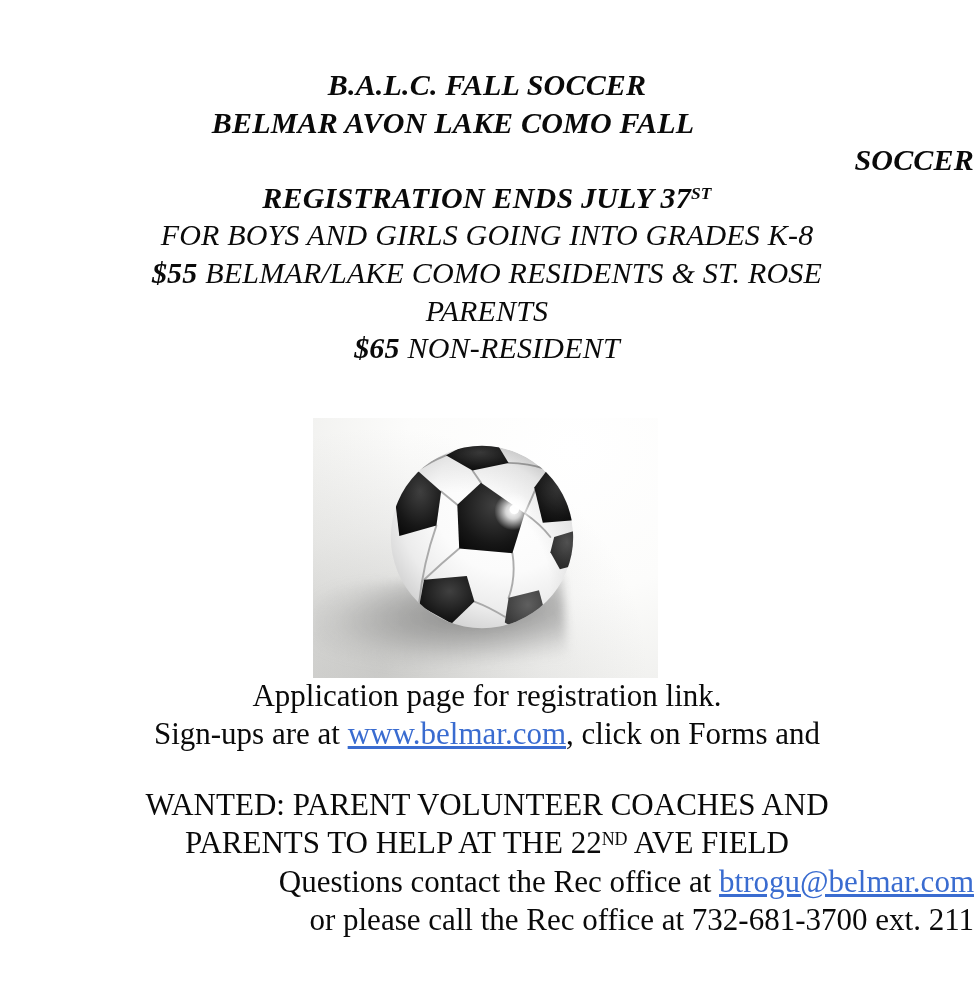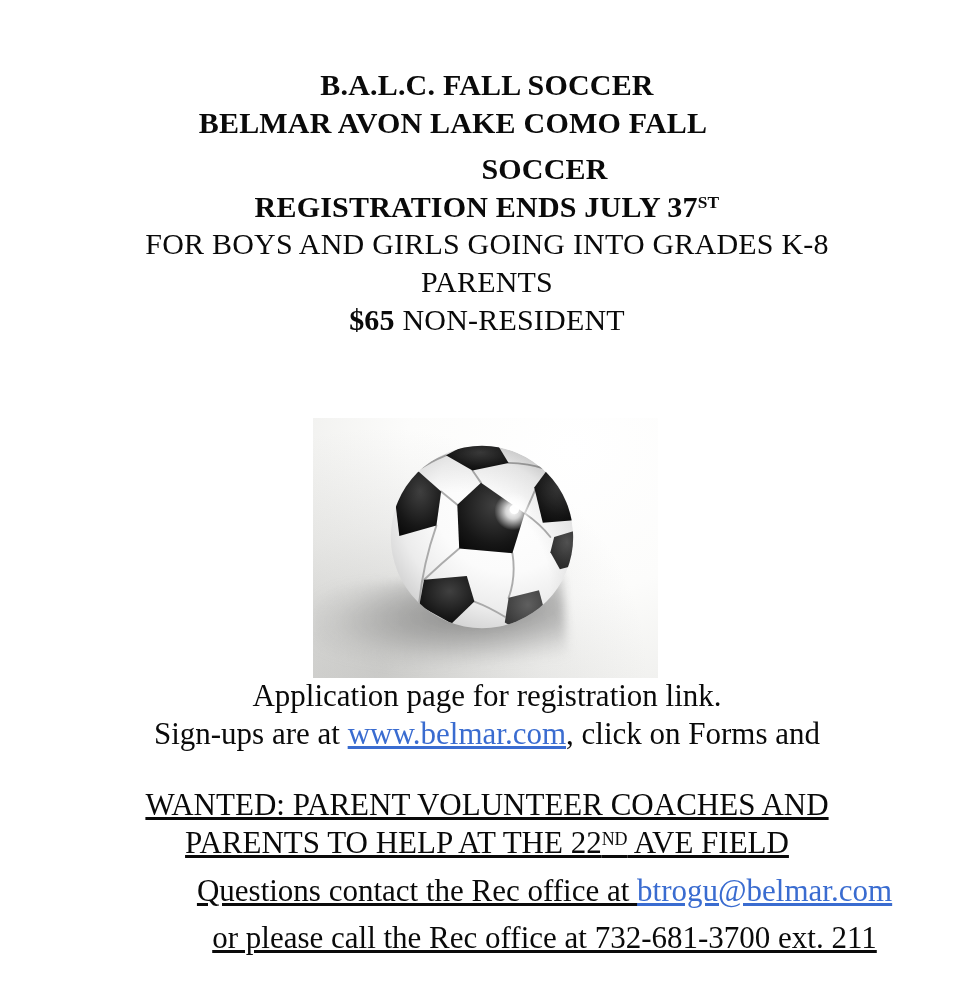--- a/index.html
+++ b/index.html
@@ -11,26 +11,27 @@
     position: relative;
     overflow: hidden;
   }
   .page { position: absolute; left: 0; top: 0; width: 974px; height: 1000px; }
 
   
   .header {
     position: absolute; top: 66px; left: 0; width: 974px;
     font-size: 30px; line-height: 37.6px;
     letter-spacing: 0.2px;
+    font-style: italic;
   }
   .line { white-space: nowrap; }
   .bold { font-weight: bold; }
   .center { text-align: center; }
   .shift-left { transform: translateX(-34px); }
-  .left-indent { text-align: center; padding-left: 115px; margin-top: 9px; }
+  .left-indent { text-align: right; padding-left: 115px; }
   sup.ord {
     font-size: 0.58em; line-height: 0;
     position: relative; top: -0.48em; vertical-align: baseline;
   }
 
   
   .photo {
     position: absolute; left: 313px; top: 418px; width: 345px; height: 260px;
     background:
       radial-gradient(ellipse at 20% 98%, rgba(125,125,122,0.30) 0%, rgba(160,160,158,0.14) 40%, rgba(200,200,198,0) 68%),
@@ -47,39 +48,40 @@
   }
   .ball-svg { position: absolute; left: 74px; top: 24px; width: 190px; height: 190px; }
 
   
   .signup {
     position: absolute; top: 677px; left: 0; width: 974px;
     font-size: 31px; line-height: 38px;
   }
   .contact {
     position: absolute; top: 786px; left: 0; width: 974px;
-    font-size: 31px; line-height: 38.4px; text-decoration: underline;
+    font-size: 31px; line-height: 38.4px;
   }
   .link {
     color: var(--link_color, #3a6cd0);
     text-decoration: underline;
     cursor: pointer;
   }
 </style>
 </head>
 <body>
 
 <div class="page">
 
   <div class="header">
     <div class="line bold center">B.A.L.C. FALL SOCCER</div>
     <div class="line bold center shift-left">BELMAR AVON LAKE COMO FALL</div>
     <div class="line bold left-indent">SOCCER</div>
     <div class="line bold center"><span>REGISTRATION ENDS JULY 37</span><sup class="ord">ST</sup></div>
     <div class="line center">FOR BOYS AND GIRLS GOING INTO GRADES K-8</div>
+    <div class="line center"><span class="bold">$55</span><span> BELMAR/LAKE COMO RESIDENTS &amp; ST. ROSE</span></div>
     <div class="line center">PARENTS</div>
     <div class="line center"><span class="bold">$65</span><span> NON-RESIDENT</span></div>
   </div>
 
   <div class="photo">
     <div class="ball-shadow"></div>
     <svg class="ball-svg" viewBox="0 0 200 200">
       <defs>
         <radialGradient id="gBall" cx="0.64" cy="0.30" r="0.88">
           <stop offset="0" stop-color="#ffffff"></stop>

